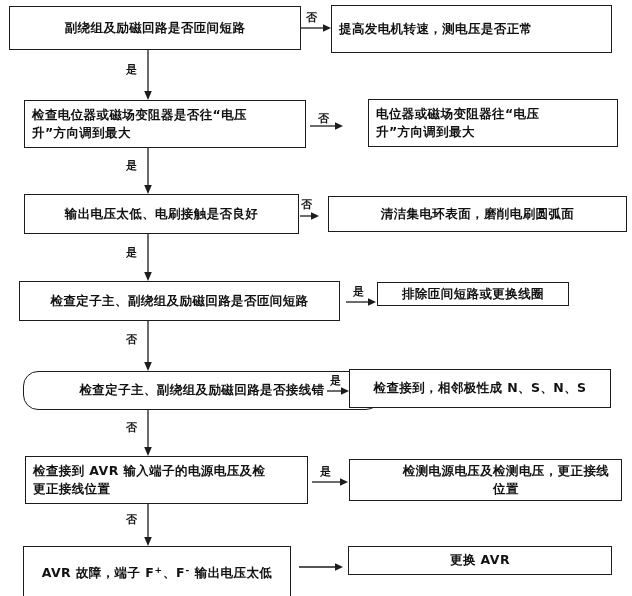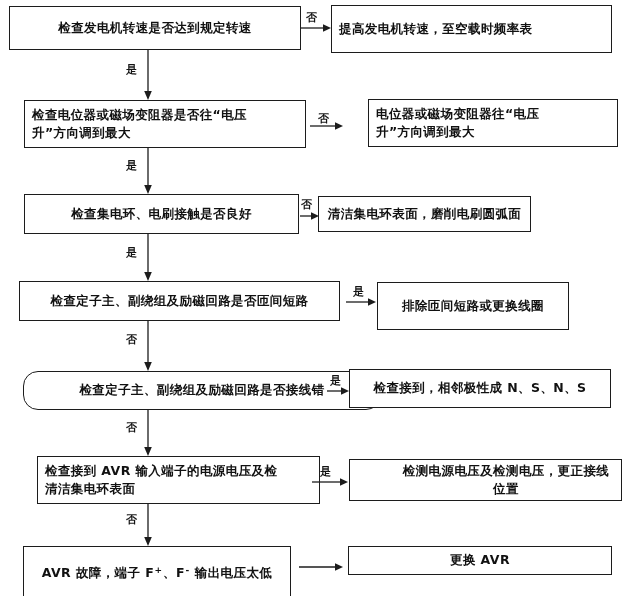--- a/index.html
+++ b/index.html
@@ -67,34 +67,34 @@
     font-weight: 700;
     margin: 0 0.5px;
   }
 </style>
 </head>
 <body>
 
 <div id="flowchart">
 
   <div class="node" style="left:9px; top:6px; width:292px; height:44px;">
-    <span class="txt">检查发电机转速是否达到规定转速</span>
+    <span class="txt">副绕组及励磁回路是否匝间短路</span>
   </div>
 
   <div class="connector" style="left:301px; top:6px; width:34px; height:44px;">
     <svg width="34" height="44" viewBox="0 0 34 44">
       <line x1="0" y1="22" x2="24" y2="22" stroke="#1c1c1c" stroke-width="1.3"></line>
       <polygon points="30,22 22,18.2 22,25.8" fill="#1c1c1c"></polygon>
     </svg>
   </div>
   <div class="edge-label" style="left:306px; top:12px;">否</div>
 
   <div class="node" style="left:331px; top:5px; width:281px; height:48px; justify-content:flex-start; text-align:left;">
     <span class="txt">
-      <span>提高发电机转速，至空载时频率表</span><br>
+      <span>提高发电机转速，测电压是否正常</span><br>
     </span>
   </div>
 
   <div class="connector" style="left:140px; top:50px; width:16px; height:50px;">
     <svg width="16" height="50" viewBox="0 0 16 50">
       <line x1="8" y1="0" x2="8" y2="42" stroke="#1c1c1c" stroke-width="1.3"></line>
       <polygon points="8,50 4.2,41 11.8,41" fill="#1c1c1c"></polygon>
     </svg>
   </div>
   <div class="edge-label" style="left:126px; top:64px;">是</div>
@@ -123,32 +123,32 @@
 
   <div class="connector" style="left:140px; top:148px; width:16px; height:46px;">
     <svg width="16" height="46" viewBox="0 0 16 46">
       <line x1="8" y1="0" x2="8" y2="38" stroke="#1c1c1c" stroke-width="1.3"></line>
       <polygon points="8,46 4.2,37 11.8,37" fill="#1c1c1c"></polygon>
     </svg>
   </div>
   <div class="edge-label" style="left:126px; top:160px;">是</div>
 
   <div class="node" style="left:24px; top:194px; width:275px; height:40px;">
-    <span class="txt">检查集电环、电刷接触是否良好</span>
+    <span class="txt">输出电压太低、电刷接触是否良好</span>
   </div>
 
   <div class="connector" style="left:299px; top:194px; width:22px; height:40px;">
     <svg width="22" height="40" viewBox="0 0 22 40">
       <line x1="1" y1="22" x2="14" y2="22" stroke="#1c1c1c" stroke-width="1.3"></line>
       <polygon points="20,22 12,18.2 12,25.8" fill="#1c1c1c"></polygon>
     </svg>
   </div>
   <div class="edge-label" style="left:301px; top:199px;">否</div>
 
-  <div class="node" style="left:318px; top:196px; width:213px; height:36px;">
+  <div class="node" style="left:328px; top:196px; width:299px; height:36px;">
     <span class="txt">清洁集电环表面，磨削电刷圆弧面</span>
   </div>
 
   <div class="connector" style="left:140px; top:234px; width:16px; height:47px;">
     <svg width="16" height="47" viewBox="0 0 16 47">
       <line x1="8" y1="0" x2="8" y2="39" stroke="#1c1c1c" stroke-width="1.3"></line>
       <polygon points="8,47 4.2,38 11.8,38" fill="#1c1c1c"></polygon>
     </svg>
   </div>
   <div class="edge-label" style="left:126px; top:247px;">是</div>
@@ -158,21 +158,21 @@
   </div>
 
   <div class="connector" style="left:340px; top:281px; width:40px; height:40px;">
     <svg width="40" height="40" viewBox="0 0 40 40">
       <line x1="6" y1="21" x2="30" y2="21" stroke="#1c1c1c" stroke-width="1.3"></line>
       <polygon points="36,21 28,17.2 28,24.8" fill="#1c1c1c"></polygon>
     </svg>
   </div>
   <div class="edge-label" style="left:353px; top:286px;">是</div>
 
-  <div class="node" style="left:377px; top:282px; width:192px; height:48px;">
+  <div class="node" style="left:377px; top:282px; width:192px; height:24px;">
     <span class="txt">排除匝间短路或更换线圈</span>
   </div>
 
   <div class="connector" style="left:140px; top:321px; width:16px; height:50px;">
     <svg width="16" height="50" viewBox="0 0 16 50">
       <line x1="8" y1="0" x2="8" y2="42" stroke="#1c1c1c" stroke-width="1.3"></line>
       <polygon points="8,50 4.2,41 11.8,41" fill="#1c1c1c"></polygon>
     </svg>
   </div>
   <div class="edge-label" style="left:126px; top:334px;">否</div>
@@ -194,24 +194,24 @@
   </div>
 
   <div class="connector" style="left:140px; top:410px; width:16px; height:46px;">
     <svg width="16" height="46" viewBox="0 0 16 46">
       <line x1="8" y1="0" x2="8" y2="38" stroke="#1c1c1c" stroke-width="1.3"></line>
       <polygon points="8,46 4.2,37 11.8,37" fill="#1c1c1c"></polygon>
     </svg>
   </div>
   <div class="edge-label" style="left:126px; top:422px;">否</div>
 
-  <div class="node left-align" style="left:25px; top:456px; width:283px; height:48px;margin-left:12px;">
+  <div class="node left-align" style="left:25px; top:456px; width:283px; height:48px;">
     <span class="txt">
       <span>检查接到 AVR 输入端子的电源电压及检</span><br>
-      <span>清洁集电环表面</span>
+      <span>更正接线位置</span>
     </span>
   </div>
 
   <div class="connector" style="left:308px; top:456px; width:44px; height:48px;">
     <svg width="44" height="48" viewBox="0 0 44 48">
       <line x1="4" y1="26" x2="34" y2="26" stroke="#1c1c1c" stroke-width="1.3"></line>
       <polygon points="40,26 32,22.2 32,29.8" fill="#1c1c1c"></polygon>
     </svg>
   </div>
   <div class="edge-label" style="left:320px; top:466px;">是</div>

